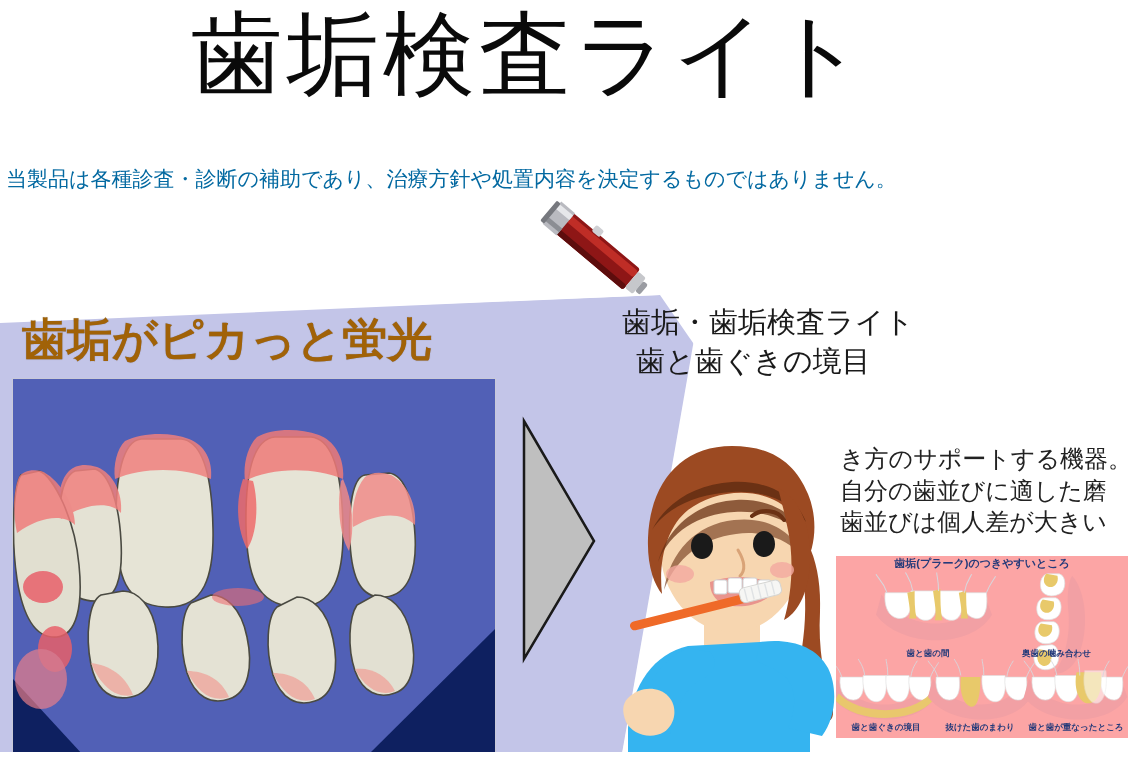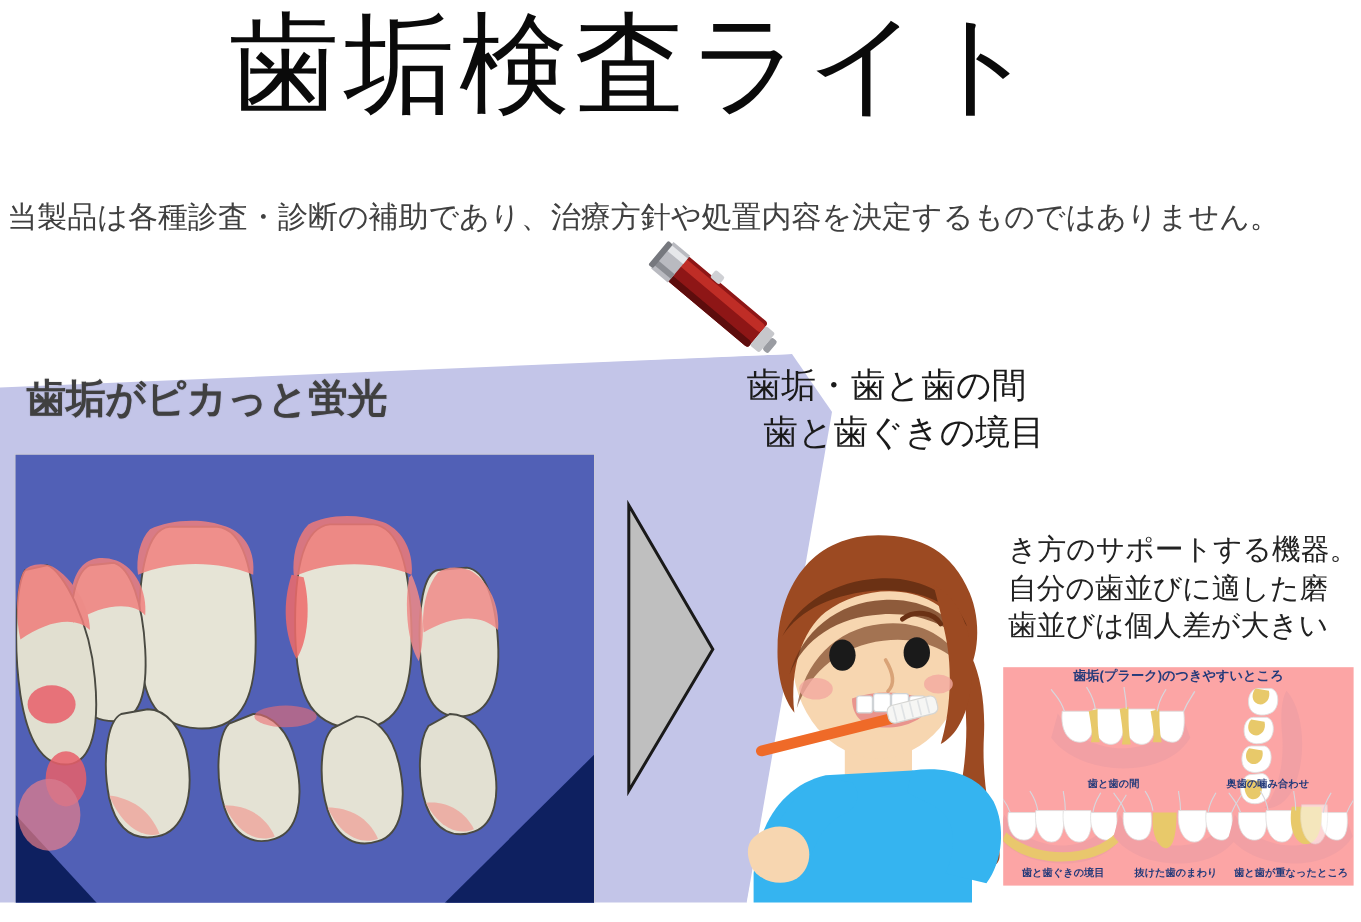--- a/index.html
+++ b/index.html
@@ -16,38 +16,38 @@
     position:absolute;left:0;top:6px;width:1060px;
     text-align:center;
     font-size:92px;line-height:1.05;
     font-weight:400;
     color:#0a0a0a;
     letter-spacing:4px;
     white-space:nowrap;
   }
   .subtitle{
     position:absolute;left:6px;top:166px;
-    font-size:25px;line-height:1.2;
-    color:#404040;
+    font-size:21px;line-height:1.2;
+    color:#0369a1;
     letter-spacing:0px;
     white-space:nowrap;
   }
 
   
   .cone{position:absolute;left:0;top:295px;width:700px;height:470px;}
 
   
   .penlight{
     position:absolute;left:530px;top:198px;width:140px;height:115px;
   }
 
   
   .cap-left{
     position:absolute;left:22px;top:310px;
-    font-size:33px;font-weight:bold;color:#404040;
+    font-size:45px;font-weight:bold;color:#a16207;
     white-space:nowrap;letter-spacing:0px;
     text-shadow:0 0 1px rgba(0,0,0,.35);
   }
 
   
   .teeth-photo{
     position:absolute;left:13px;top:379px;width:482px;height:376px;
     overflow:hidden;background:#5160b6;
     box-shadow:0 0 0 1px #c9c9d8;
   }
@@ -182,21 +182,21 @@
         <path d="M342 290 C352 310 368 318 382 312 C374 296 358 288 342 290 Z" fill="#f09a92" opacity=".8"></path>
       </g>
     </svg>
   </div>
 
   <svg class="arrow" viewBox="0 0 80 250">
     <polygon points="4,6 74,126 4,244" fill="#bfbfbf" stroke="#1a1a1a" stroke-width="2.5"></polygon>
   </svg>
 
   <div class="cap-right">
-    <span>歯垢・歯と歯の間</span>
+    <span>歯垢・歯垢検査ライト</span>
     <span class="l2">歯と歯ぐきの境目</span>
   </div>
 
   <svg class="woman" viewBox="0 0 265 362">
 
     <path d="M185 120 C212 140 218 200 210 250 C206 284 214 306 226 318
              C236 328 244 322 240 308 C232 282 226 250 228 214
              C230 168 216 126 185 120 Z" fill="#9c4a22"></path>
     <path d="M206 252 C216 262 228 282 232 304 C236 322 226 330 216 320
              C206 308 202 278 206 252 Z" fill="#8a3d1b"></path>

